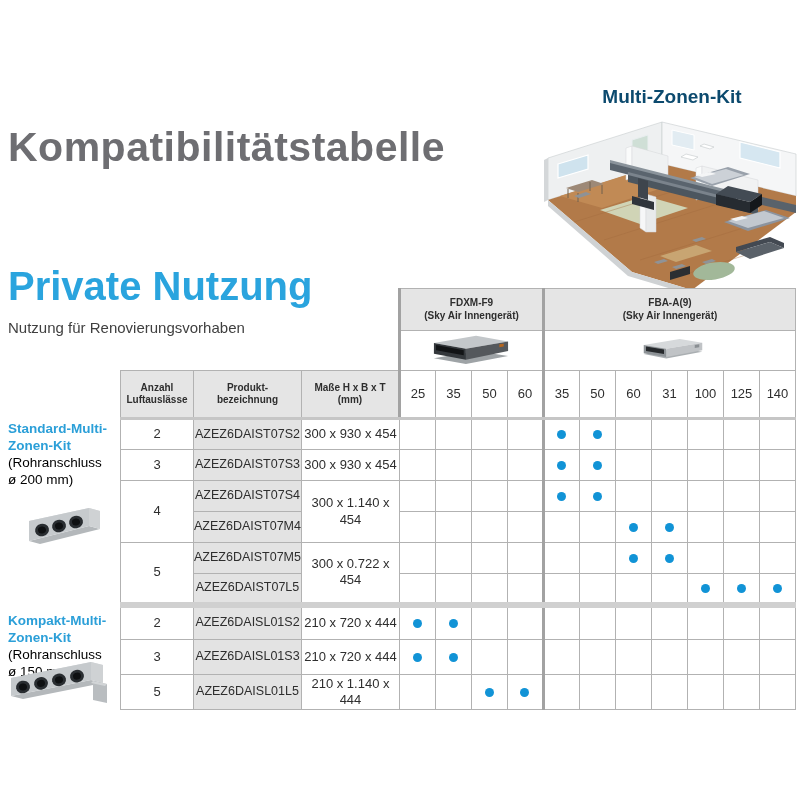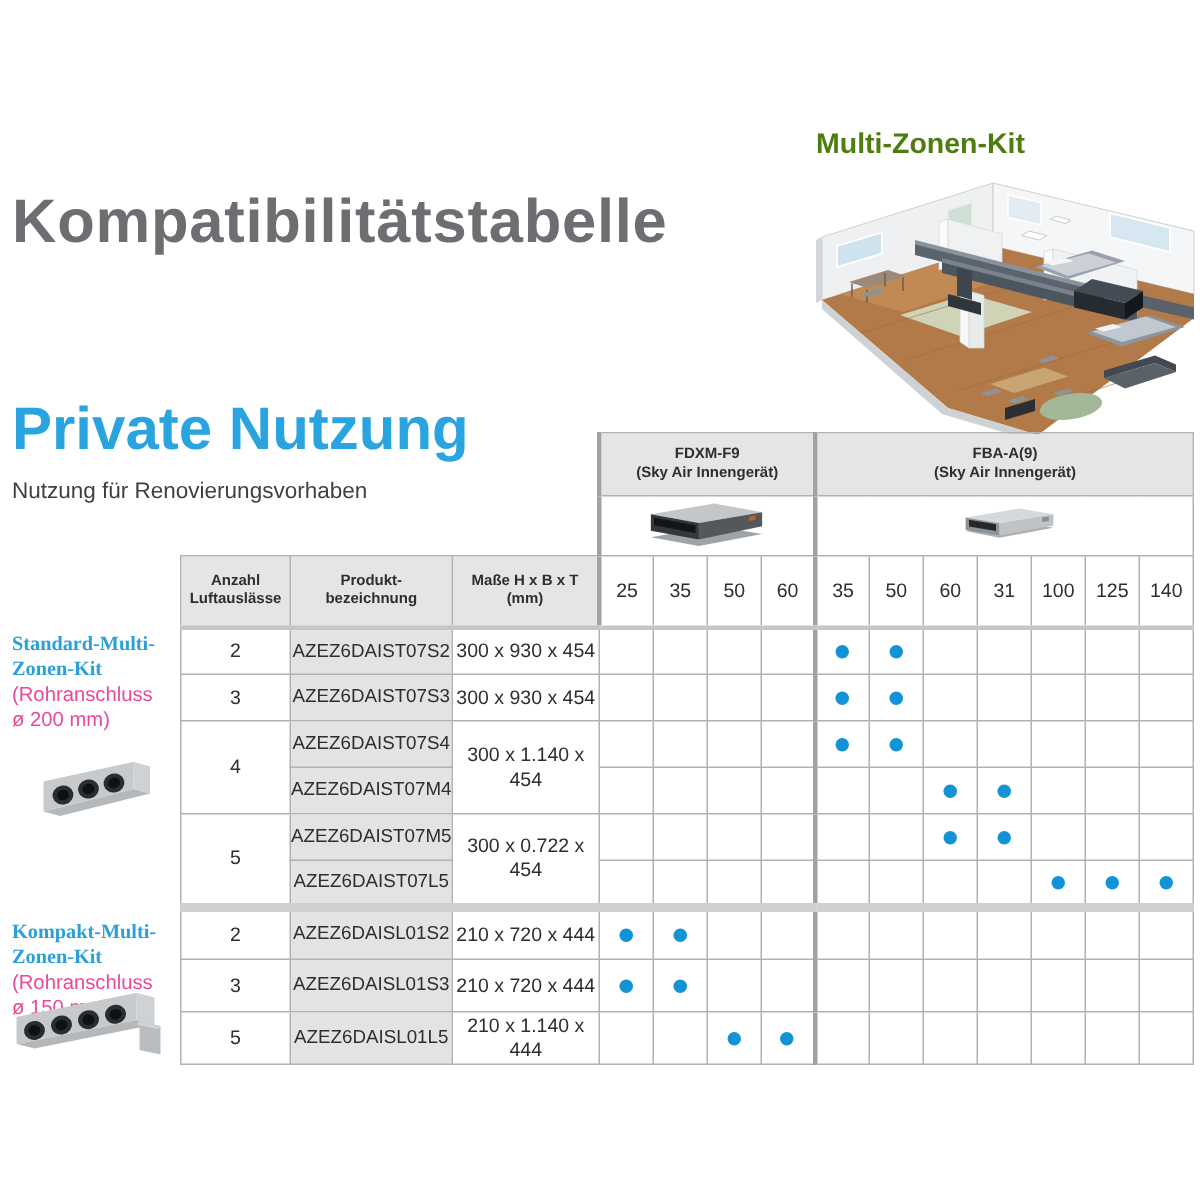--- a/index.html
+++ b/index.html
@@ -8,22 +8,22 @@
     font-family:"Liberation Sans", sans-serif; overflow:hidden;
     -webkit-font-smoothing:antialiased;
   }
   .abs { position:absolute; }
 
   #page-title {
     left:8px; top:124px; font-size:41px; font-weight:700;
     color:#6e6e72; letter-spacing:0.5px;
   }
   #kit-title {
-    left:544px; top:86px; width:256px; text-align:left;
-    font-size:19px; font-weight:700; color:#4d7c0f;
+    left:544px; top:86px; width:256px; text-align:center;
+    font-size:19px; font-weight:700; color:#0c4a6e;
   }
   #house { left:544px; top:112px; width:256px; height:178px; }
 
   #section-heading { left:8px; top:264px; font-size:40px; font-weight:700; color:#2aa4de; }
   #section-subheading { left:8px; top:319px; font-size:15px; color:#3f3f3f; }
 
   
   table#compat {
     position:absolute; left:120px; top:288px;
     border-collapse:collapse; table-layout:fixed;
@@ -41,22 +41,22 @@
   #compat tr.hrow td { border-bottom:3px solid #c6c6c6; }
   #compat tr.sep td { border-top:6px solid #d0d0d0; }
   .pre { white-space:pre-line; }
   .dot {
     display:inline-block; width:9px; height:9px; border-radius:50%;
     background:#1193d6; vertical-align:middle;
   }
 
   
   .side-label { position:absolute; left:8px; width:112px; font-size:13.5px; line-height:17px; }
-  .side-label .name { font-weight:700; color:#2b9fd8;font-family:Liberation Serif, serif; }
-  .side-label .detail { font-weight:400; color:#ec4899; }
+  .side-label .name { font-weight:700; color:#2b9fd8; }
+  .side-label .detail { font-weight:400; color:#000000; }
   #standard-label { top:420px; }
   #kompakt-label { top:600px;margin-top:12px; }
   #standard-kit-img { left:14px; top:496px; width:92px; height:56px; }
   #kompakt-kit-img { left:5px; top:650px; width:114px; height:62px; }
 </style>
 </head>
 <body>
 
 <div class="abs" id="page-title">Kompatibilitätstabelle</div>
 <div class="abs" id="kit-title">Multi-Zonen-Kit</div>

